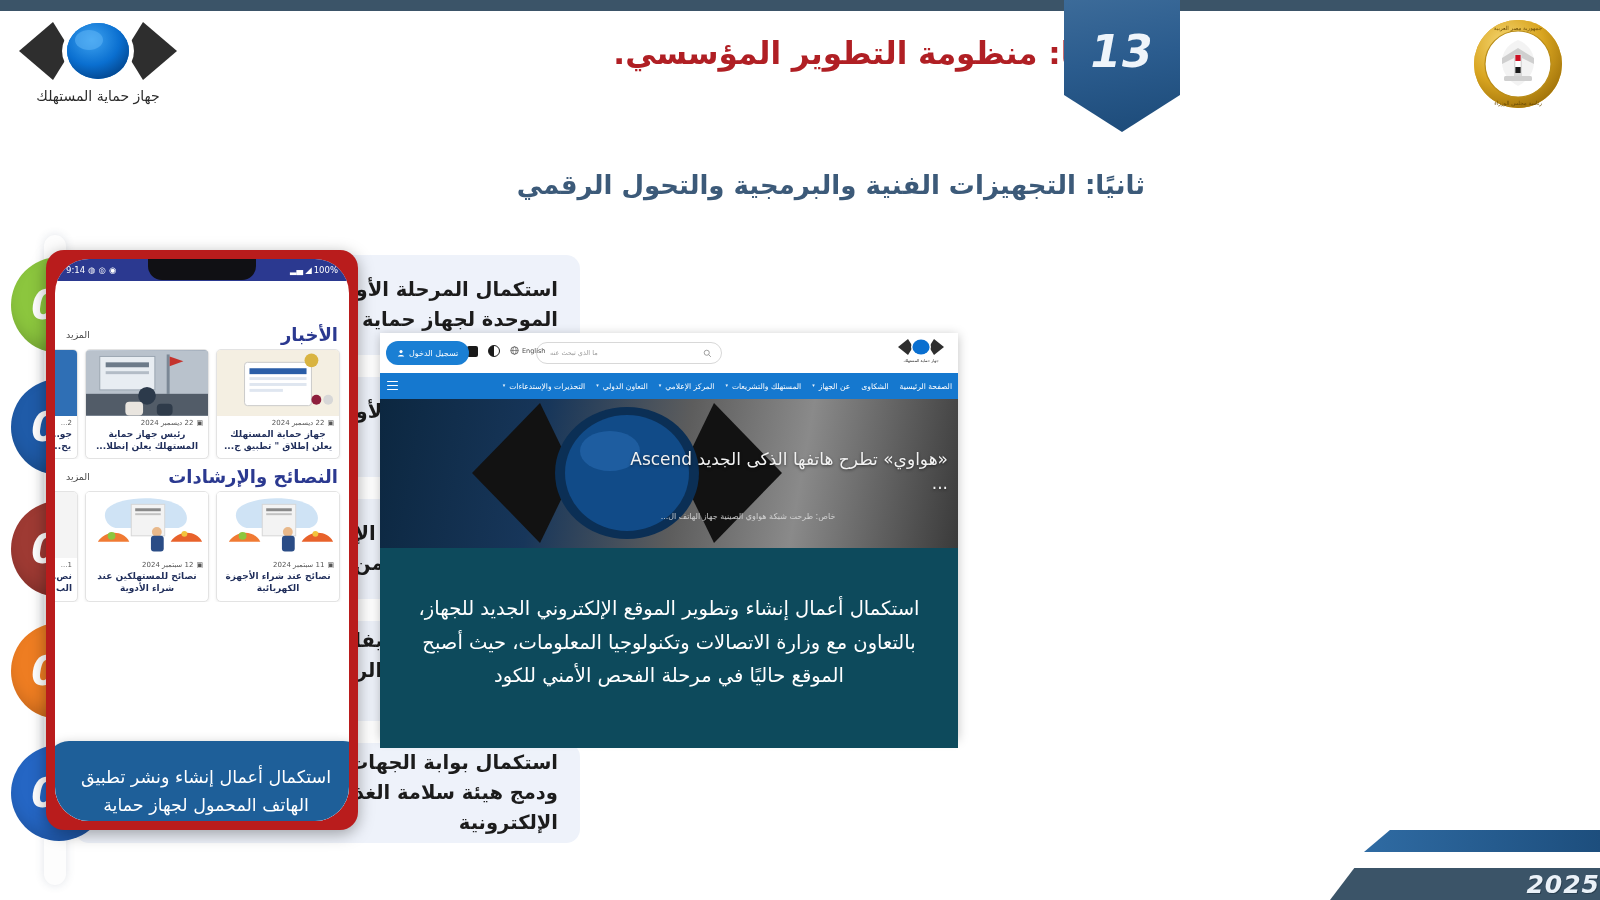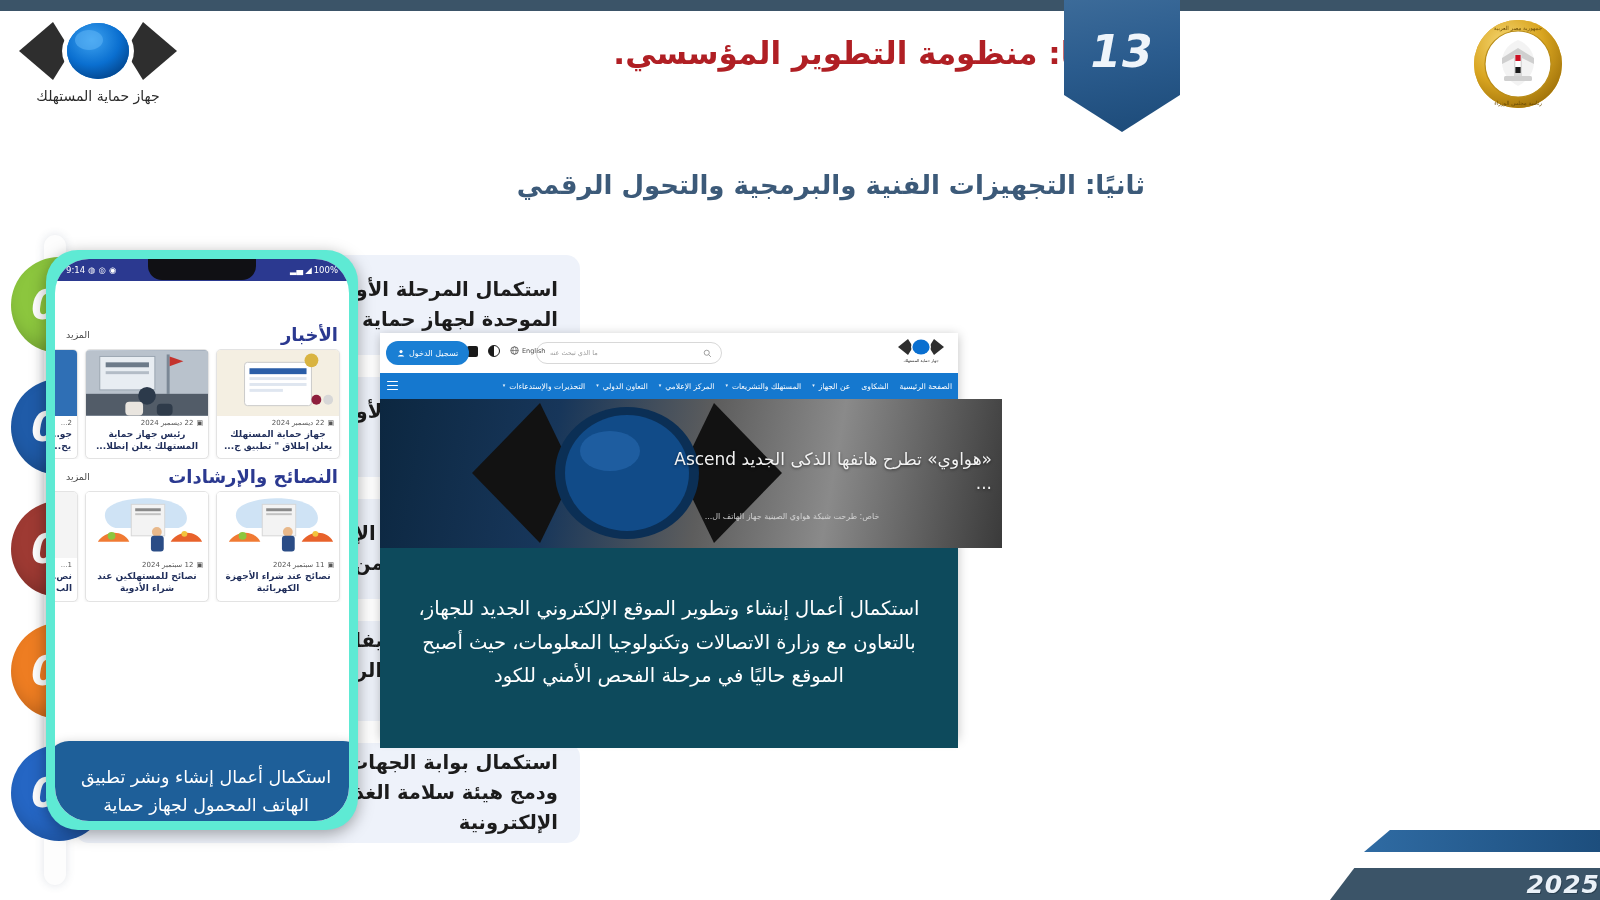--- a/index.html
+++ b/index.html
@@ -107,41 +107,41 @@
   }
   .web-nav {
     position:absolute; top:40px; left:0; width:578px; height:26px; background:#1578cf;
     display:flex; align-items:center; justify-content:flex-start;
     direction:rtl; padding:0 6px 0 0; gap:11px;
   }
   .nav-item { font-size:7.6px; color:#ffffff; white-space:nowrap; display:flex; align-items:flex-start; gap:4px; }
   .nav-caret { font-size:5px; opacity:.9; }
   .burger { position:absolute; left:7px; top:8px; width:11px; height:9px; display:flex; flex-direction:column; justify-content:space-between;}
   .burger span { display:block; height:1.4px; background:#fff; border-radius:1px;}
-  .web-hero { position:absolute; top:66px; left:0; width:622px; height:149px; background:#6f6f6f; overflow:hidden;}
+  .web-hero { position:absolute; top:66px; left:0; width:578px; height:149px; background:#6f6f6f; overflow:hidden;}
   .hero-dark { position:absolute; inset:0; background:linear-gradient(100deg,#0c2740 0%,#17365a 28%,#5d5d5d 52%,#8a8a8a 72%,#3a3a3a 100%);}
   .hero-eye { position:absolute; left:82px; top:-8px; width:330px; height:165px; }
   .hero-text {
     position:absolute; right:10px; top:48px; width:330px; direction:rtl; text-align:right;
     color:#f2f2f2; font-size:17px; line-height:1.42; text-shadow:0 1px 3px rgba(0,0,0,.55);
   }
   .hero-sub {
     position:absolute; right:10px; top:113px; width:400px; direction:rtl; text-align:center;
     color:#dcdcdc; font-size:8px; opacity:.9;
   }
   .web-caption {
     position:absolute; top:225px; left:0; width:578px; height:190px;
     background:#0d4a5c; color:#ffffff; direction:rtl; text-align:center;
     font-size:19.5px; line-height:1.72; padding:34px 24px 0 24px;
   }
 
   
   .phone {
     position:absolute; left:46px; top:250px; width:312px; height:580px;
-    background:#5eead4; border-radius:32px; padding:9px;
+    background:#b91c1c; border-radius:18px; padding:9px;
     box-shadow:0 4px 16px rgba(0,0,0,.35);
   }
   .phone-screen {
     position:relative; width:100%; height:100%; background:#ffffff;
     border-radius:34px; overflow:hidden;
   }
   .notch {
     position:absolute; top:0; left:50%; transform:translateX(-50%);
     width:108px; height:21px; background:#101014; border-radius:0 0 14px 14px; z-index:5;
   }

